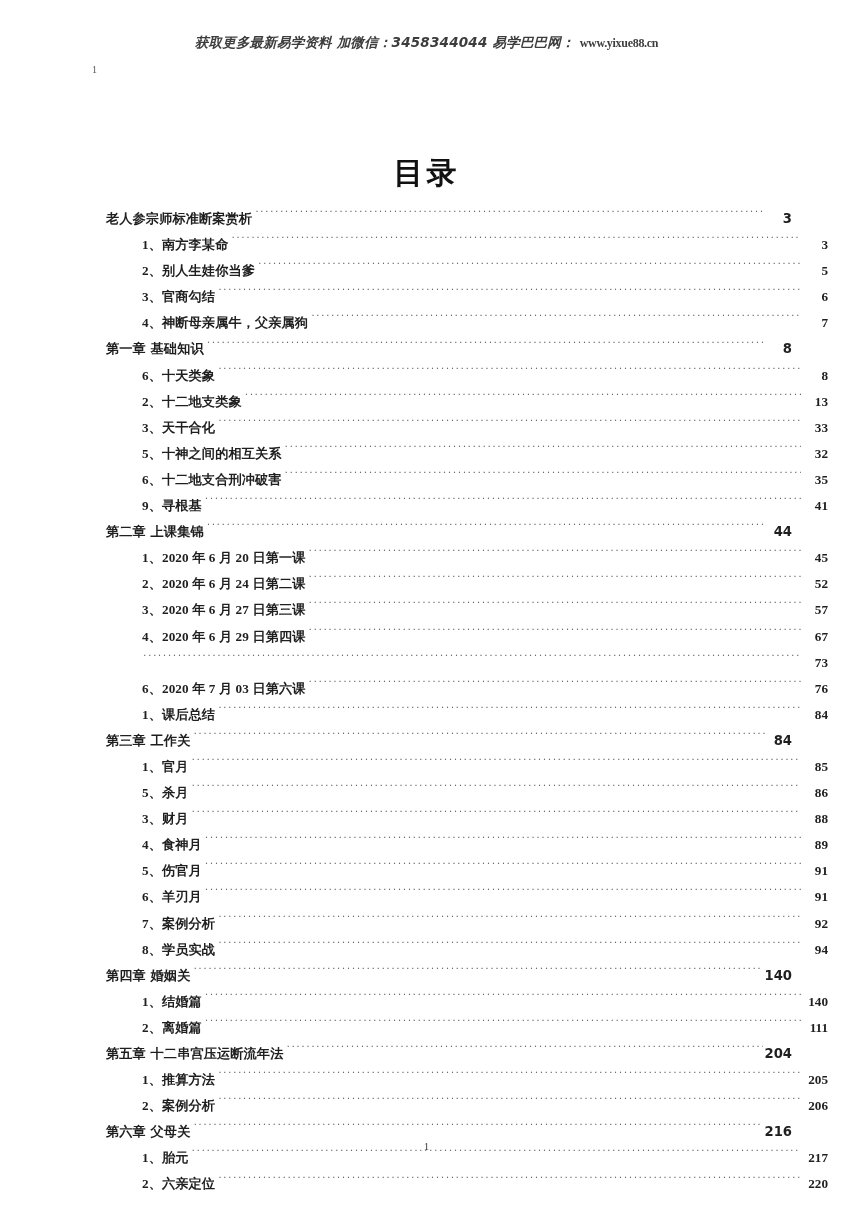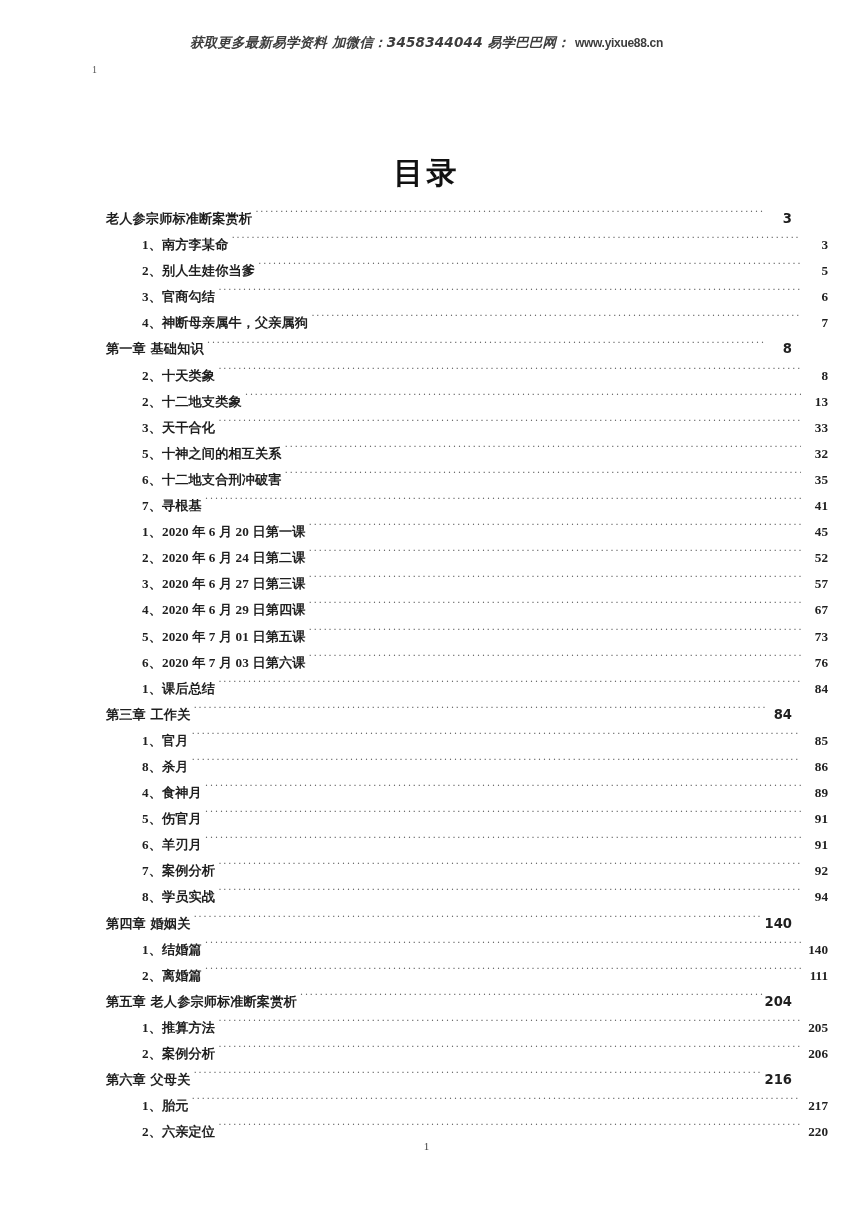--- a/index.html
+++ b/index.html
@@ -31,21 +31,21 @@
     width: 853px;
     text-align: center;
     font-family: "DejaVu Sans", "Liberation Sans", sans-serif;
     font-weight: bold;
     font-size: 13.5px;
     color: #3d3d3d;
     letter-spacing: 0.2px;
     white-space: nowrap;
   }
   .promo-header .promo-url {
-    font-family: Liberation Sans, sans-serif;
+    font-family: Liberation Serif, serif;
     font-size: 12px;
     font-weight: bold;
     letter-spacing: -0.3px;
   }
   .promo-header .promo-seg { margin-right: 5px; font-style: italic; }
 
   
   .corner-number {
     position: absolute;
     top: 64px;
@@ -183,21 +183,21 @@
         <span class="toc-label">4、神断母亲属牛，父亲属狗</span>
         <span class="toc-leader"></span>
         <span class="toc-page">7</span>
       </div>
       <div class="toc-entry level-1">
         <span class="toc-label">第一章 基础知识</span>
         <span class="toc-leader"></span>
         <span class="toc-page">8</span>
       </div>
       <div class="toc-entry level-2">
-        <span class="toc-label">2、十天类象</span>
+        <span class="toc-label">6、十天类象</span>
         <span class="toc-leader"></span>
         <span class="toc-page">8</span>
       </div>
       <div class="toc-entry level-2">
         <span class="toc-label">2、十二地支类象</span>
         <span class="toc-leader"></span>
         <span class="toc-page">13</span>
       </div>
       <div class="toc-entry level-2">
         <span class="toc-label">3、天干合化</span>
@@ -208,24 +208,29 @@
         <span class="toc-label">5、十神之间的相互关系</span>
         <span class="toc-leader"></span>
         <span class="toc-page">32</span>
       </div>
       <div class="toc-entry level-2">
         <span class="toc-label">6、十二地支合刑冲破害</span>
         <span class="toc-leader"></span>
         <span class="toc-page">35</span>
       </div>
       <div class="toc-entry level-2">
-        <span class="toc-label">7、寻根基</span>
+        <span class="toc-label">9、寻根基</span>
         <span class="toc-leader"></span>
         <span class="toc-page">41</span>
       </div>
+      <div class="toc-entry level-1">
+        <span class="toc-label">第二章 上课集锦</span>
+        <span class="toc-leader"></span>
+        <span class="toc-page">44</span>
+      </div>
       <div class="toc-entry level-2">
         <span class="toc-label">1、2020 年 6 月 20 日第一课</span>
         <span class="toc-leader"></span>
         <span class="toc-page">45</span>
       </div>
       <div class="toc-entry level-2">
         <span class="toc-label">2、2020 年 6 月 24 日第二课</span>
         <span class="toc-leader"></span>
         <span class="toc-page">52</span>
       </div>
@@ -233,21 +238,20 @@
         <span class="toc-label">3、2020 年 6 月 27 日第三课</span>
         <span class="toc-leader"></span>
         <span class="toc-page">57</span>
       </div>
       <div class="toc-entry level-2">
         <span class="toc-label">4、2020 年 6 月 29 日第四课</span>
         <span class="toc-leader"></span>
         <span class="toc-page">67</span>
       </div>
       <div class="toc-entry level-2">
-        <span class="toc-label">5、2020 年 7 月 01 日第五课</span>
         <span class="toc-leader"></span>
         <span class="toc-page">73</span>
       </div>
       <div class="toc-entry level-2">
         <span class="toc-label">6、2020 年 7 月 03 日第六课</span>
         <span class="toc-leader"></span>
         <span class="toc-page">76</span>
       </div>
       <div class="toc-entry level-2">
         <span class="toc-label">1、课后总结</span>
@@ -258,25 +262,30 @@
         <span class="toc-label">第三章 工作关</span>
         <span class="toc-leader"></span>
         <span class="toc-page">84</span>
       </div>
       <div class="toc-entry level-2">
         <span class="toc-label">1、官月</span>
         <span class="toc-leader"></span>
         <span class="toc-page">85</span>
       </div>
       <div class="toc-entry level-2">
-        <span class="toc-label">8、杀月</span>
+        <span class="toc-label">5、杀月</span>
         <span class="toc-leader"></span>
         <span class="toc-page">86</span>
       </div>
       <div class="toc-entry level-2">
+        <span class="toc-label">3、财月</span>
+        <span class="toc-leader"></span>
+        <span class="toc-page">88</span>
+      </div>
+      <div class="toc-entry level-2">
         <span class="toc-label">4、食神月</span>
         <span class="toc-leader"></span>
         <span class="toc-page">89</span>
       </div>
       <div class="toc-entry level-2">
         <span class="toc-label">5、伤官月</span>
         <span class="toc-leader"></span>
         <span class="toc-page">91</span>
       </div>
       <div class="toc-entry level-2">
@@ -303,21 +312,21 @@
         <span class="toc-label">1、结婚篇</span>
         <span class="toc-leader"></span>
         <span class="toc-page">140</span>
       </div>
       <div class="toc-entry level-2">
         <span class="toc-label">2、离婚篇</span>
         <span class="toc-leader"></span>
         <span class="toc-page">111</span>
       </div>
       <div class="toc-entry level-1">
-        <span class="toc-label">第五章 老人参宗师标准断案赏析</span>
+        <span class="toc-label">第五章 十二串宫压运断流年法</span>
         <span class="toc-leader"></span>
         <span class="toc-page">204</span>
       </div>
       <div class="toc-entry level-2">
         <span class="toc-label">1、推算方法</span>
         <span class="toc-leader"></span>
         <span class="toc-page">205</span>
       </div>
       <div class="toc-entry level-2">
         <span class="toc-label">2、案例分析</span>

